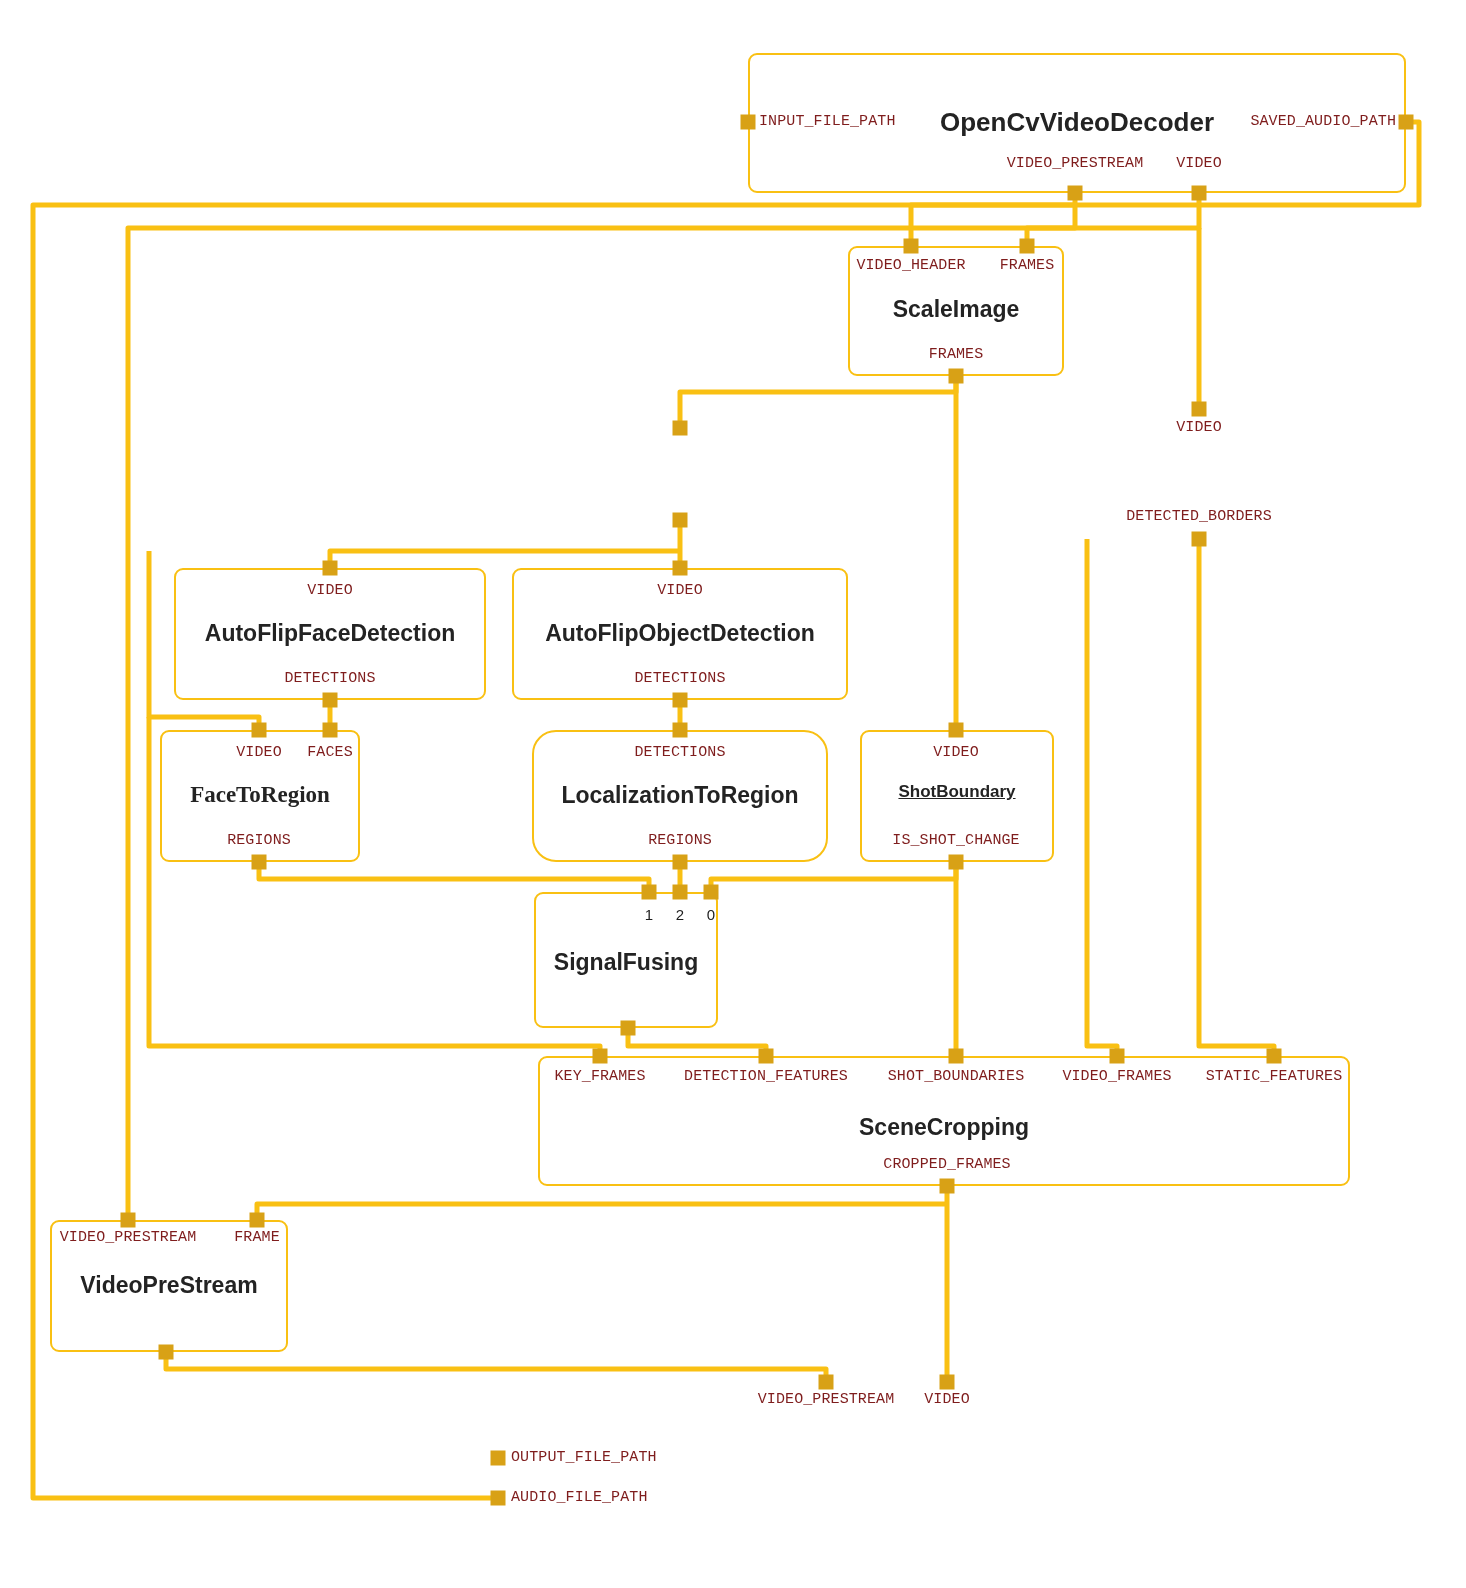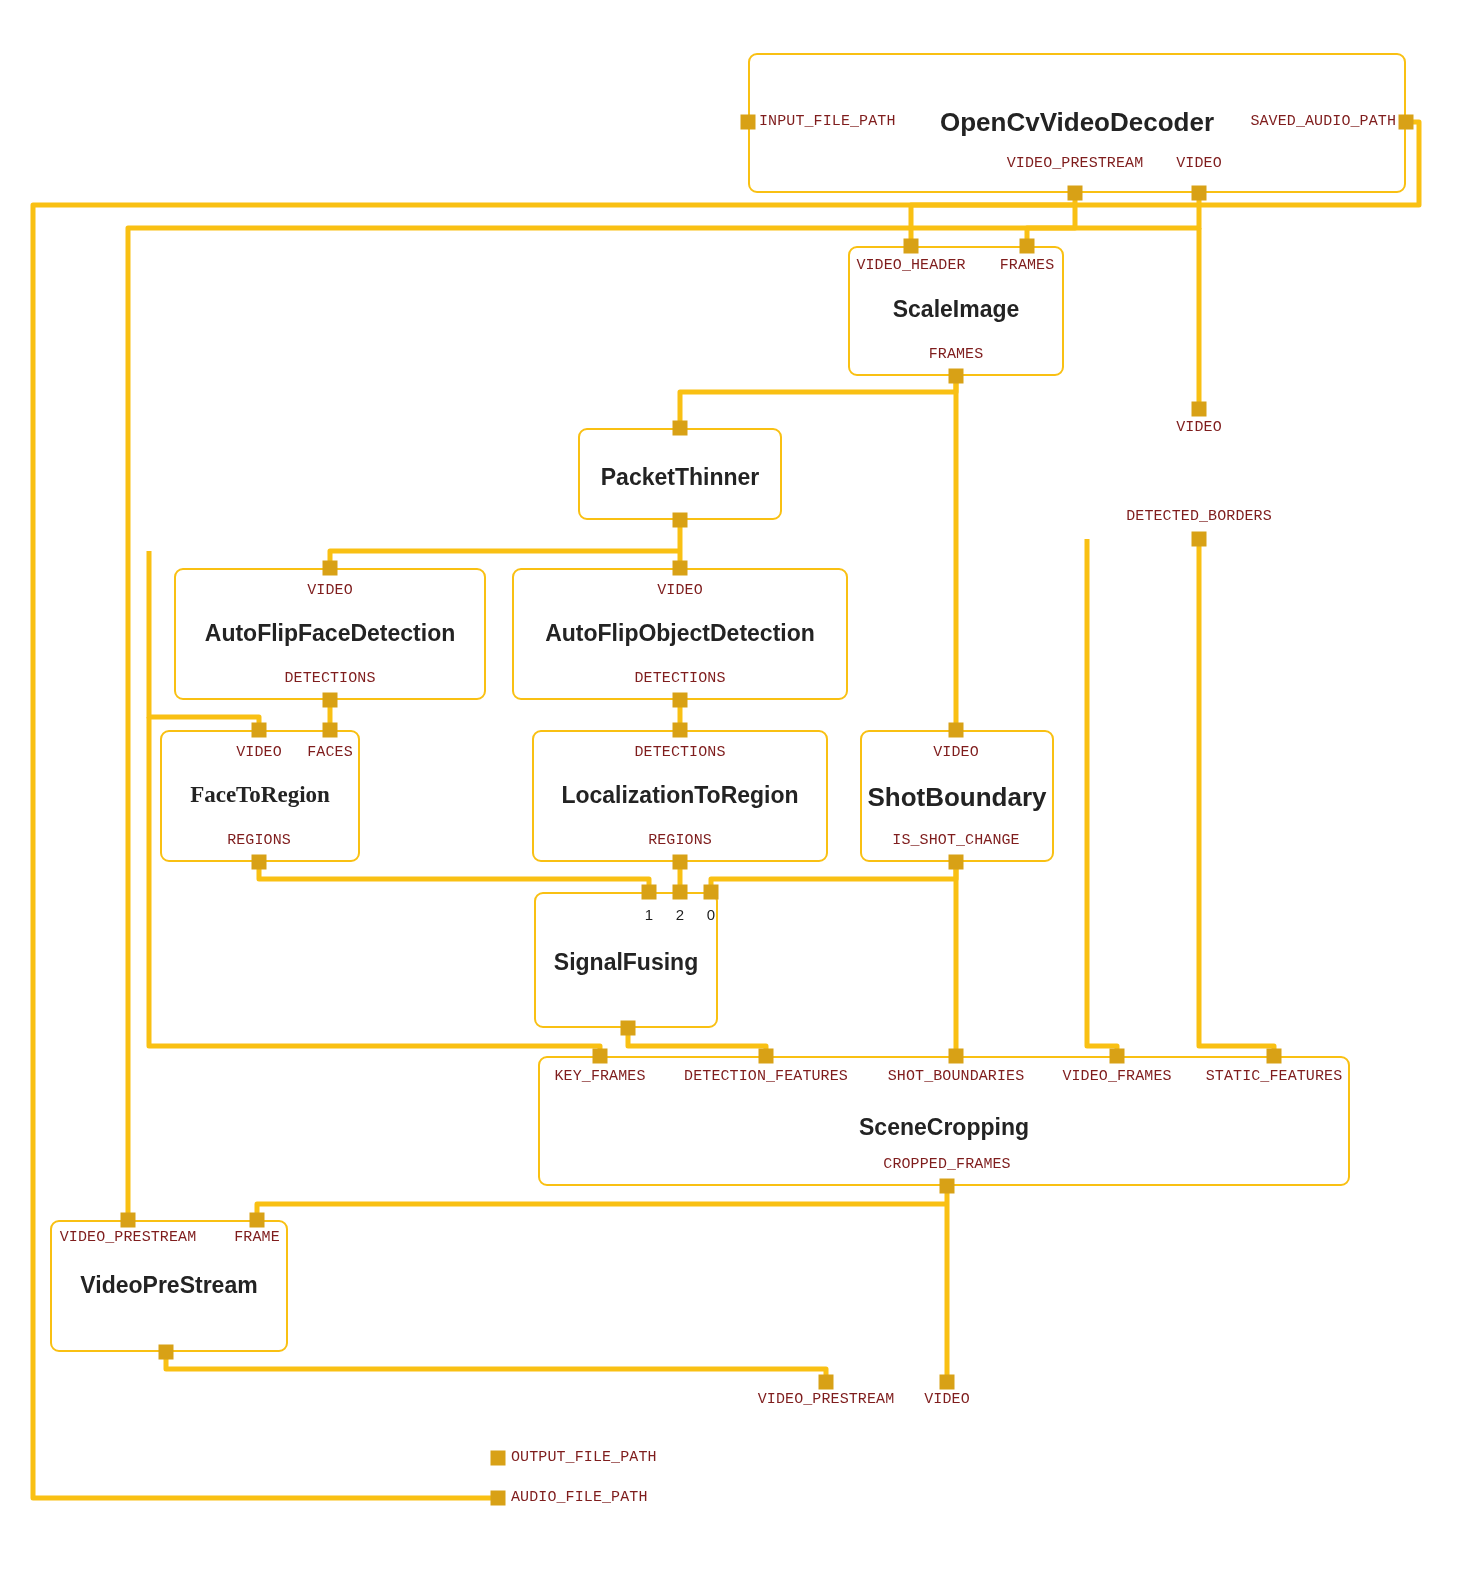--- a/index.html
+++ b/index.html
@@ -92,23 +92,20 @@
     <div class="port" style="left: 911px; top: 246px;"></div>
     <div class="port-label c" style="left: 911px; top: 257px;">VIDEO_HEADER</div>
     <div class="port" style="left: 1027px; top: 246px;"></div>
     <div class="port-label c" style="left: 1027px; top: 257px;">FRAMES</div>
     <div class="port" style="left: 956px; top: 376px;"></div>
     <div class="port-label c" style="left: 956px; top: 346px;">FRAMES</div>
     <div class="port" style="left: 1199px; top: 409px;"></div>
     <div class="port-label c" style="left: 1199px; top: 419px;">VIDEO</div>
     <div class="port" style="left: 1199px; top: 539px;"></div>
     <div class="port-label c" style="left: 1199px; top: 508px;">DETECTED_BORDERS</div>
-    <div class="node" style="left: 578px; top: 428px; width: 204px; height: 92px;">
-      <div class="node-title" style="top: 34px; font-size: 23px;">PacketThinner</div>
-    </div>
     <div class="port" style="left: 680px; top: 428px;"></div>
     <div class="port" style="left: 680px; top: 520px;"></div>
     <div class="node" style="left: 174px; top: 568px; width: 312px; height: 132px;">
       <div class="node-title" style="top: 50px; font-size: 23px;">AutoFlipFaceDetection</div>
     </div>
     <div class="port" style="left: 330px; top: 568px;"></div>
     <div class="port-label c" style="left: 330px; top: 582px;">VIDEO</div>
     <div class="port" style="left: 330px; top: 700px;"></div>
     <div class="port-label c" style="left: 330px; top: 670px;">DETECTIONS</div>
     <div class="node" style="left: 512px; top: 568px; width: 336px; height: 132px;">
@@ -120,29 +117,29 @@
     <div class="port-label c" style="left: 680px; top: 670px;">DETECTIONS</div>
     <div class="node" style="left: 160px; top: 730px; width: 200px; height: 132px;">
       <div class="node-title" style="top: 50px; font-size: 23px; font-family: Liberation Serif, serif;">FaceToRegion</div>
     </div>
     <div class="port" style="left: 259px; top: 730px;"></div>
     <div class="port-label c" style="left: 259px; top: 744px;">VIDEO</div>
     <div class="port" style="left: 330px; top: 730px;"></div>
     <div class="port-label c" style="left: 330px; top: 744px;">FACES</div>
     <div class="port" style="left: 259px; top: 862px;"></div>
     <div class="port-label c" style="left: 259px; top: 832px;">REGIONS</div>
-    <div class="node" style="left: 532px; top: 730px; width: 296px; height: 132px;">
+    <div class="node" style="left: 532px; top: 730px; width: 296px; height: 132px; border-radius: 24px;">
       <div class="node-title" style="top: 50px; font-size: 23px;">LocalizationToRegion</div>
     </div>
     <div class="port" style="left: 680px; top: 730px;"></div>
     <div class="port-label c" style="left: 680px; top: 744px;">DETECTIONS</div>
     <div class="port" style="left: 680px; top: 862px;"></div>
     <div class="port-label c" style="left: 680px; top: 832px;">REGIONS</div>
     <div class="node" style="left: 860px; top: 730px; width: 194px; height: 132px;">
-      <div class="node-title" style="top: 50px; font-size: 26px;">ShotBoundary</div>
+      <div class="node-title" style="top: 50px; font-size: 17px; text-decoration: underline;">ShotBoundary</div>
     </div>
     <div class="port" style="left: 956px; top: 730px;"></div>
     <div class="port-label c" style="left: 956px; top: 744px;">VIDEO</div>
     <div class="port" style="left: 956px; top: 862px;"></div>
     <div class="port-label c" style="left: 956px; top: 832px;">IS_SHOT_CHANGE</div>
     <div class="node" style="left: 534px; top: 892px; width: 184px; height: 136px;">
       <div class="node-title" style="top: 55px; font-size: 23px;">SignalFusing</div>
     </div>
     <div class="port" style="left: 649px; top: 892px;"></div>
     <div class="idx-label" style="left: 649px; top: 906px;">1</div>

